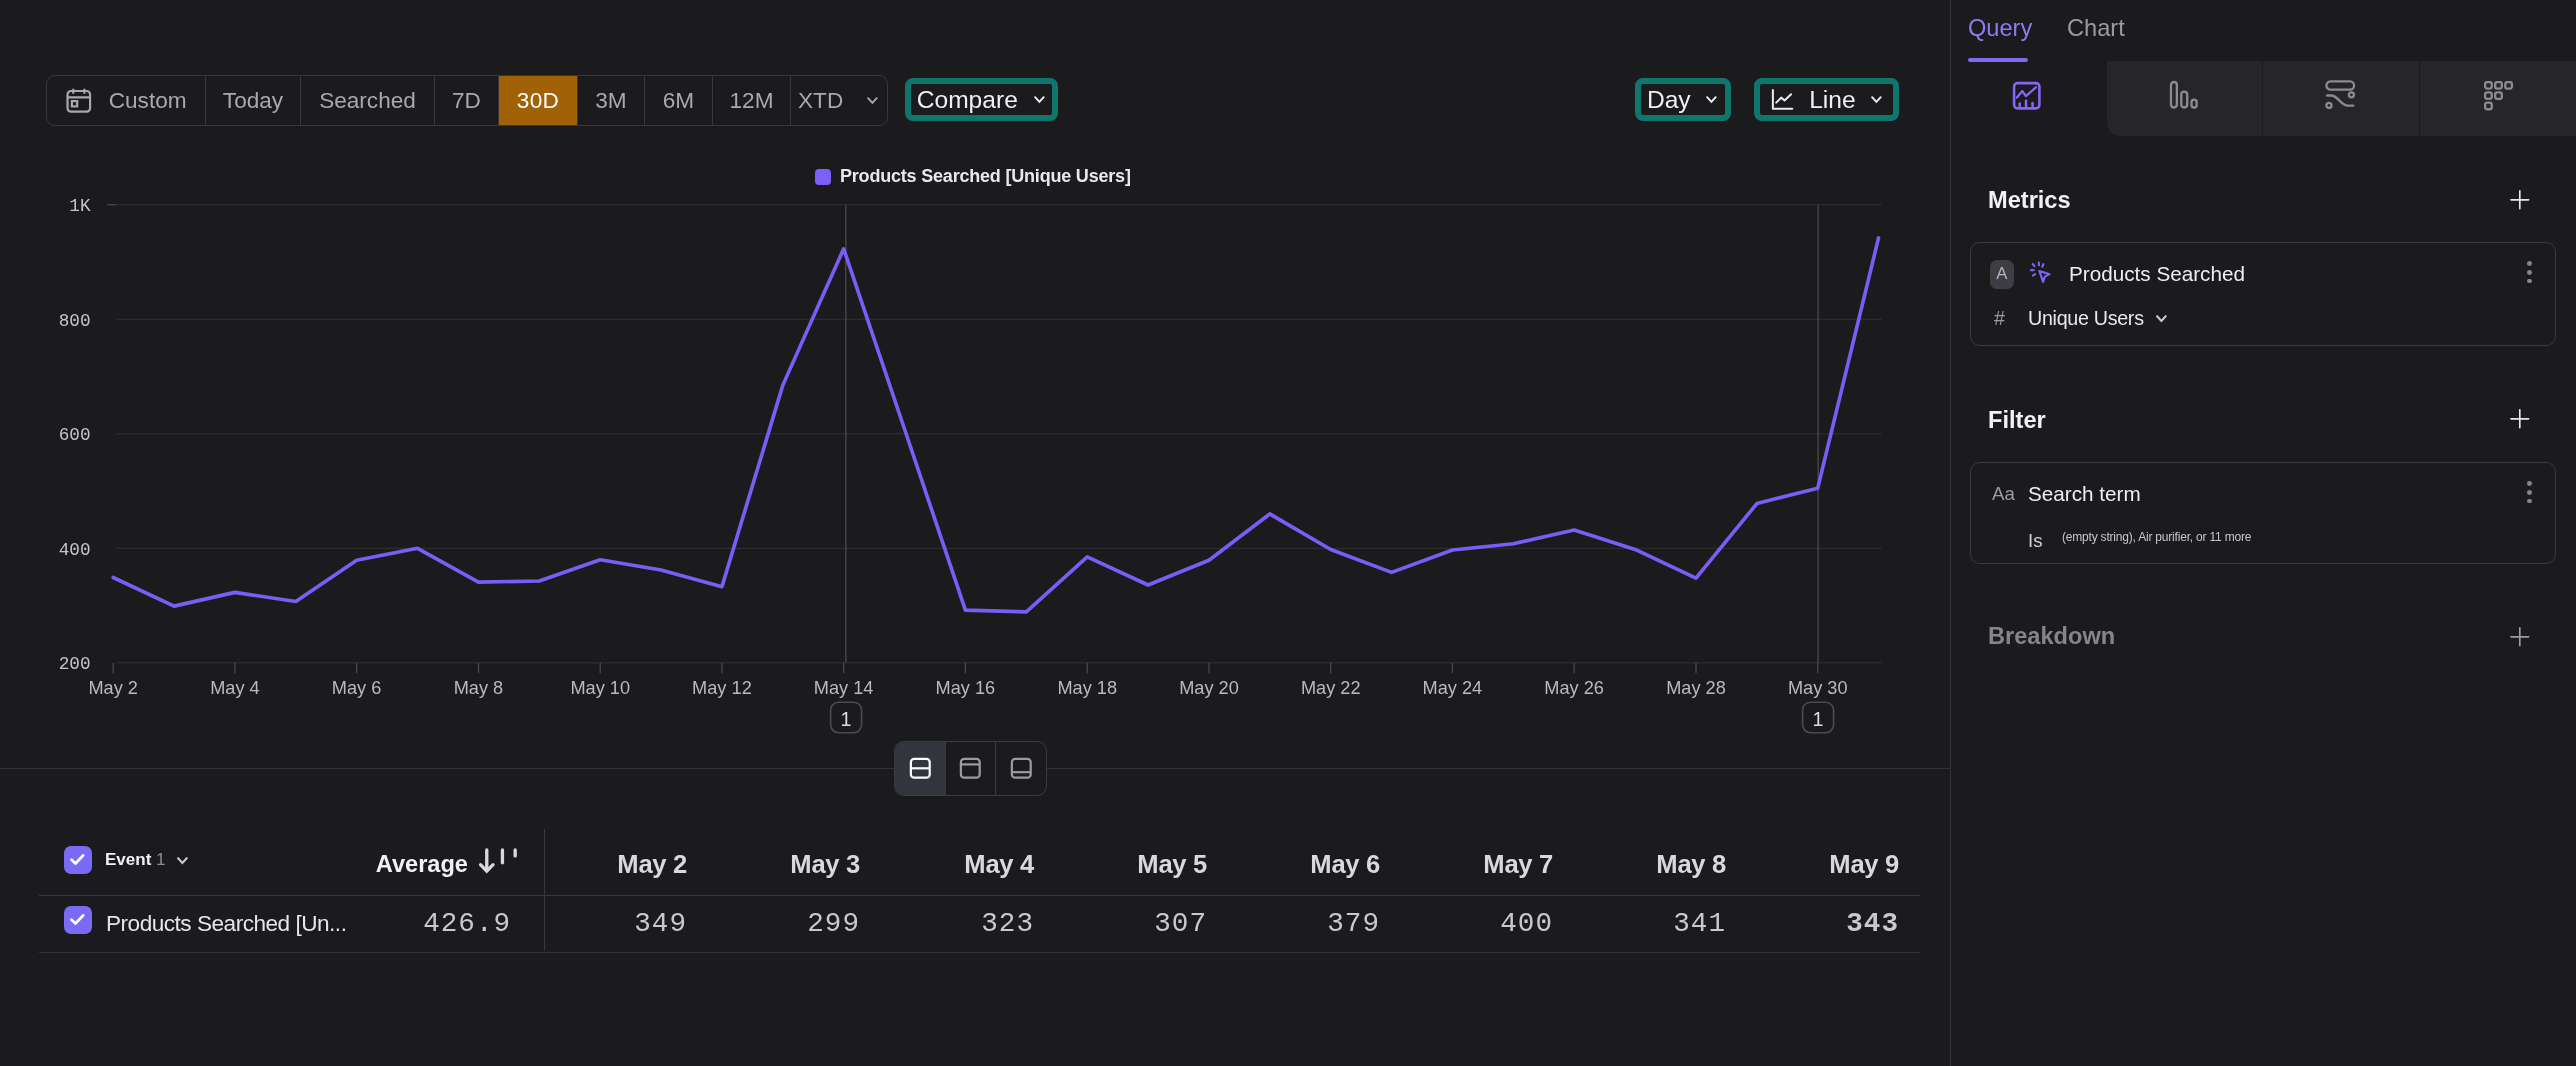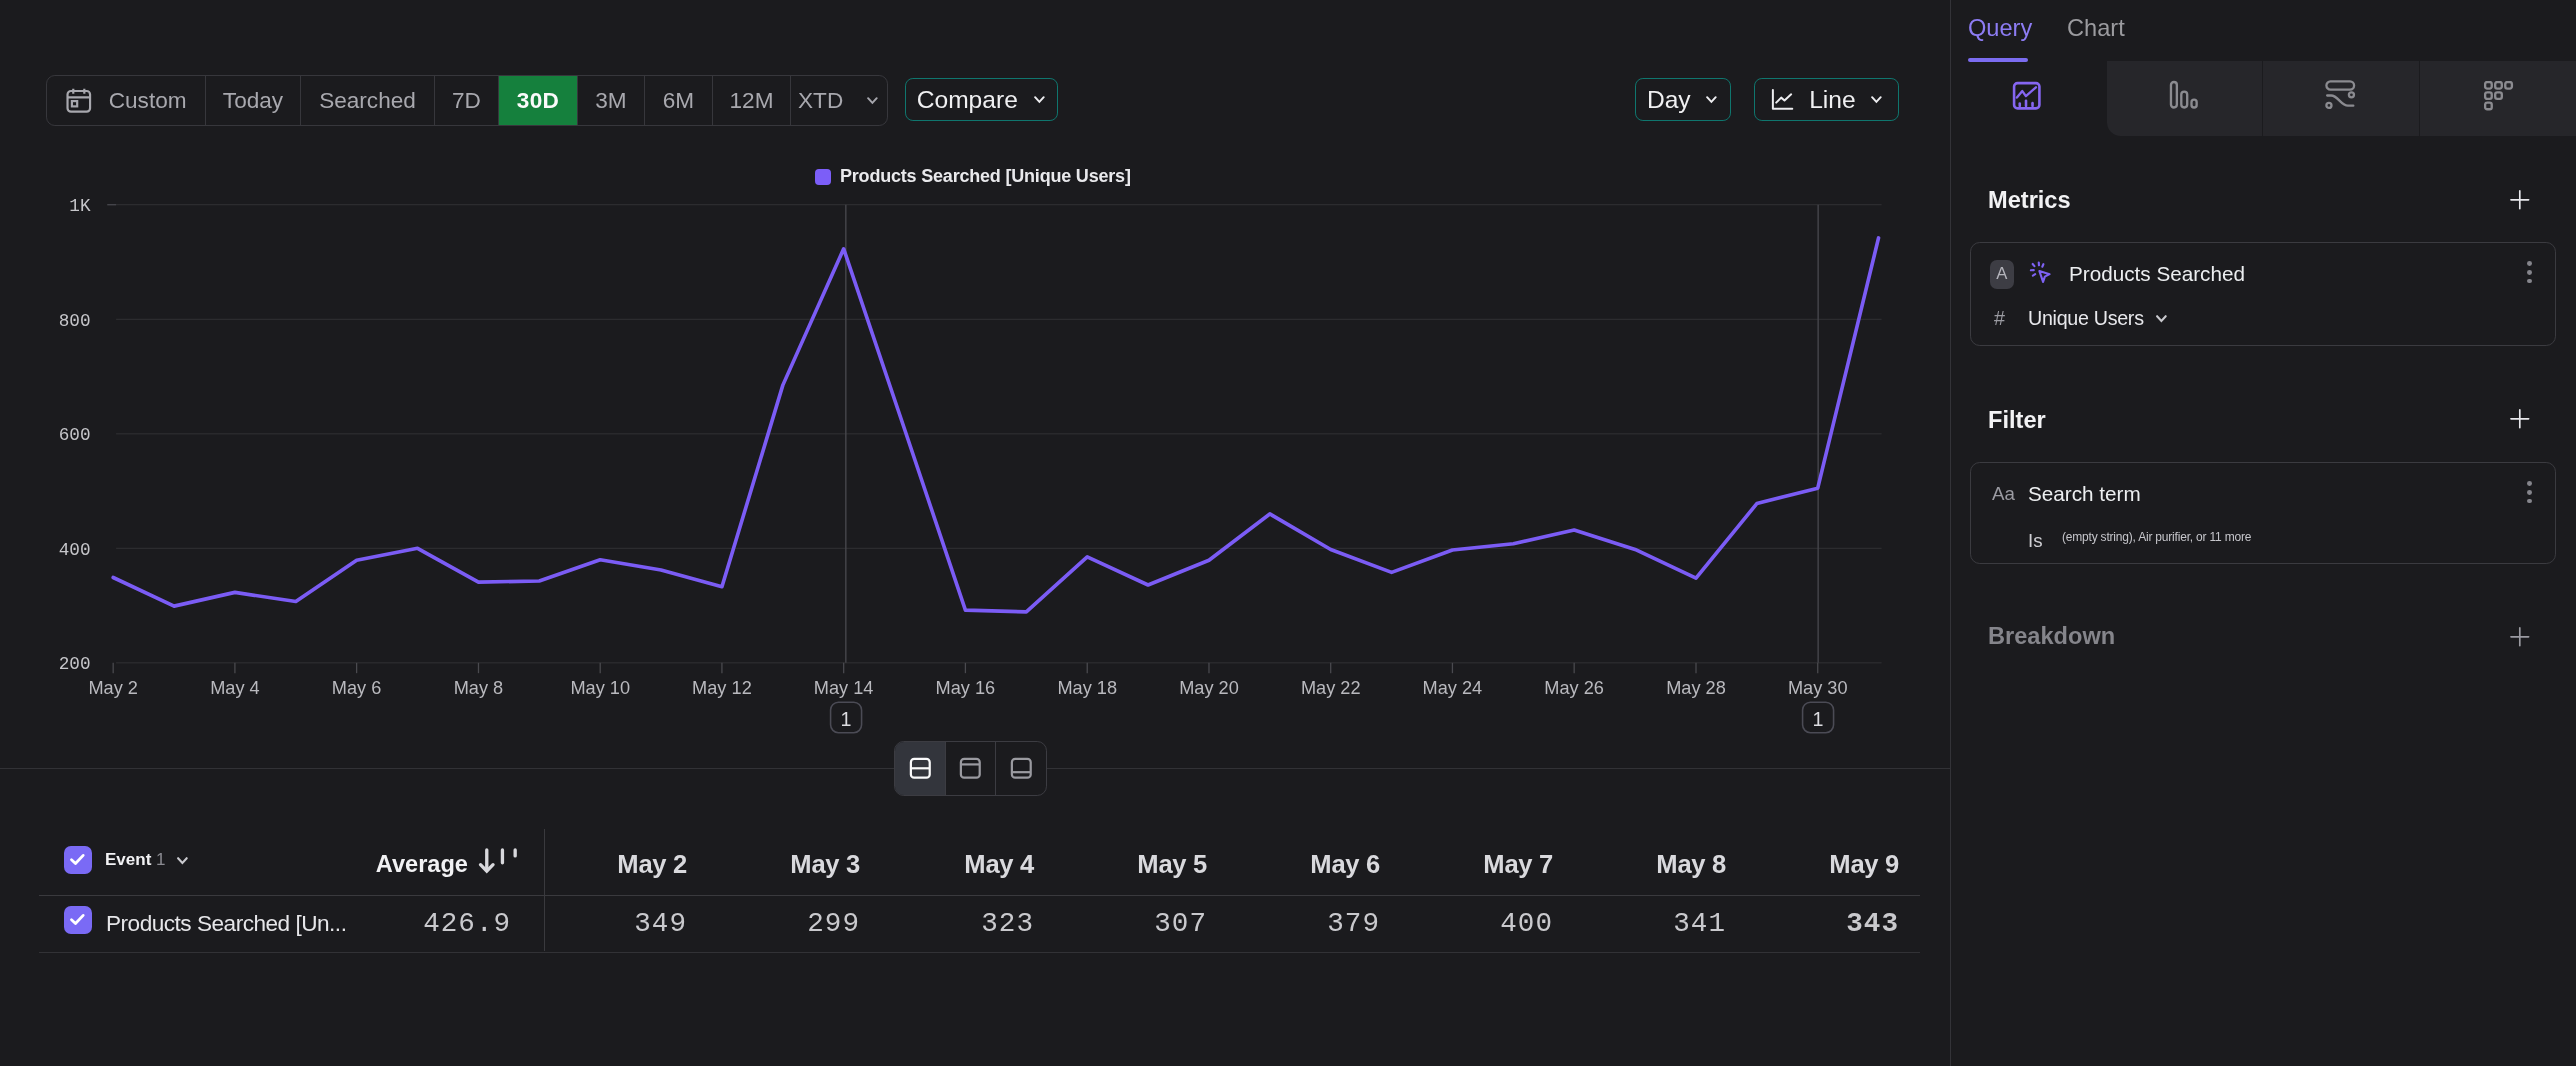--- a/index.html
+++ b/index.html
@@ -1,18 +1,18 @@
 <!DOCTYPE html>
 <html><head>
 <meta charset="utf-8">
 <style>
 * { margin:0; padding:0; box-sizing:border-box; }
 html,body { width:2576px; height:1067px; background:#1b1b1e; font-family:"Liberation Sans",sans-serif; overflow:hidden; position:relative; }
 .abs { position:absolute; }
-.btn { position:absolute; border:1px solid #0f766e; border-radius:7.9px; color:#f0f0f2; display:flex; align-items:center; justify-content:center; font-size:24.6px; }
+.btn { position:absolute; border:6px solid #0f766e; border-radius:7.9px; color:#f0f0f2; display:flex; align-items:center; justify-content:center; font-size:24.6px; }
 .chev { width:14.8px; height:14.8px; }
 </style>
 </head>
 <body>
 
 <div class="abs" id="rangebar" style="left:46px; top:75px; width:842px; height:51px; border:1px solid #37373c; border-radius:8.9px; display:flex; overflow:hidden;">
   <div class="seg" style="width:159px;">
       <svg width="27.6" height="29.5" viewBox="0 0 24 25" fill="none" stroke="#a8a8ae" stroke-width="1.9">
         <rect x="2.2" y="4" width="19.6" height="18" rx="3"></rect>
         <line x1="2.2" y1="9.6" x2="21.8" y2="9.6"></line>
@@ -28,21 +28,21 @@
   <div class="seg sel" style="width:79px;">30D</div>
   <div class="seg" style="width:67px;">3M</div>
   <div class="seg" style="width:68px;">6M</div>
   <div class="seg" style="width:78px;">12M</div>
   <div class="seg" style="width:96px; border-right:none;">XTD&nbsp;<svg class="chev" viewBox="0 0 12 12" fill="none" stroke="#a6a6ad" stroke-width="1.6" stroke-linecap="round">
         <polyline points="2.5,4.2 6,8 9.5,4.2"></polyline>
       </svg></div>
 </div>
 <style>
 .seg { height:100%; display:flex; align-items:center; justify-content:center; gap:15.7px; color:#a8a8ae; font-size:22.6px; border-right:1px solid #37373c; }
-.seg.sel { background:#15803d; color:#fafafb; font-weight:bold; letter-spacing:0.3px; }
+.seg.sel { background:#a16207; color:#fafafb; font-weight:normal; letter-spacing:0.3px; }
 </style>
 
 <div class="btn" style="left:905px; top:78px; width:153px; height:43px;">Compare&nbsp;&nbsp;<svg class="chev" viewBox="0 0 12 12" fill="none" stroke="#ededf0" stroke-width="1.6" stroke-linecap="round">
       <polyline points="2.5,4.2 6,8 9.5,4.2"></polyline>
     </svg></div>
 <div class="btn" style="left:1635px; top:78px; width:96px; height:43px;">Day&nbsp;&nbsp;<svg class="chev" viewBox="0 0 12 12" fill="none" stroke="#ededf0" stroke-width="1.6" stroke-linecap="round">
       <polyline points="2.5,4.2 6,8 9.5,4.2"></polyline>
     </svg></div>
 <div class="btn" style="left:1754px; top:78px; width:145px; height:43px;"><svg width="26.6" height="26.6" viewBox="0 0 24 24" fill="none" stroke="#ededf0" stroke-width="1.8" stroke-linecap="round" stroke-linejoin="round">
       <polyline points="3.5,3.5 3.5,20.5 21,20.5"></polyline>

